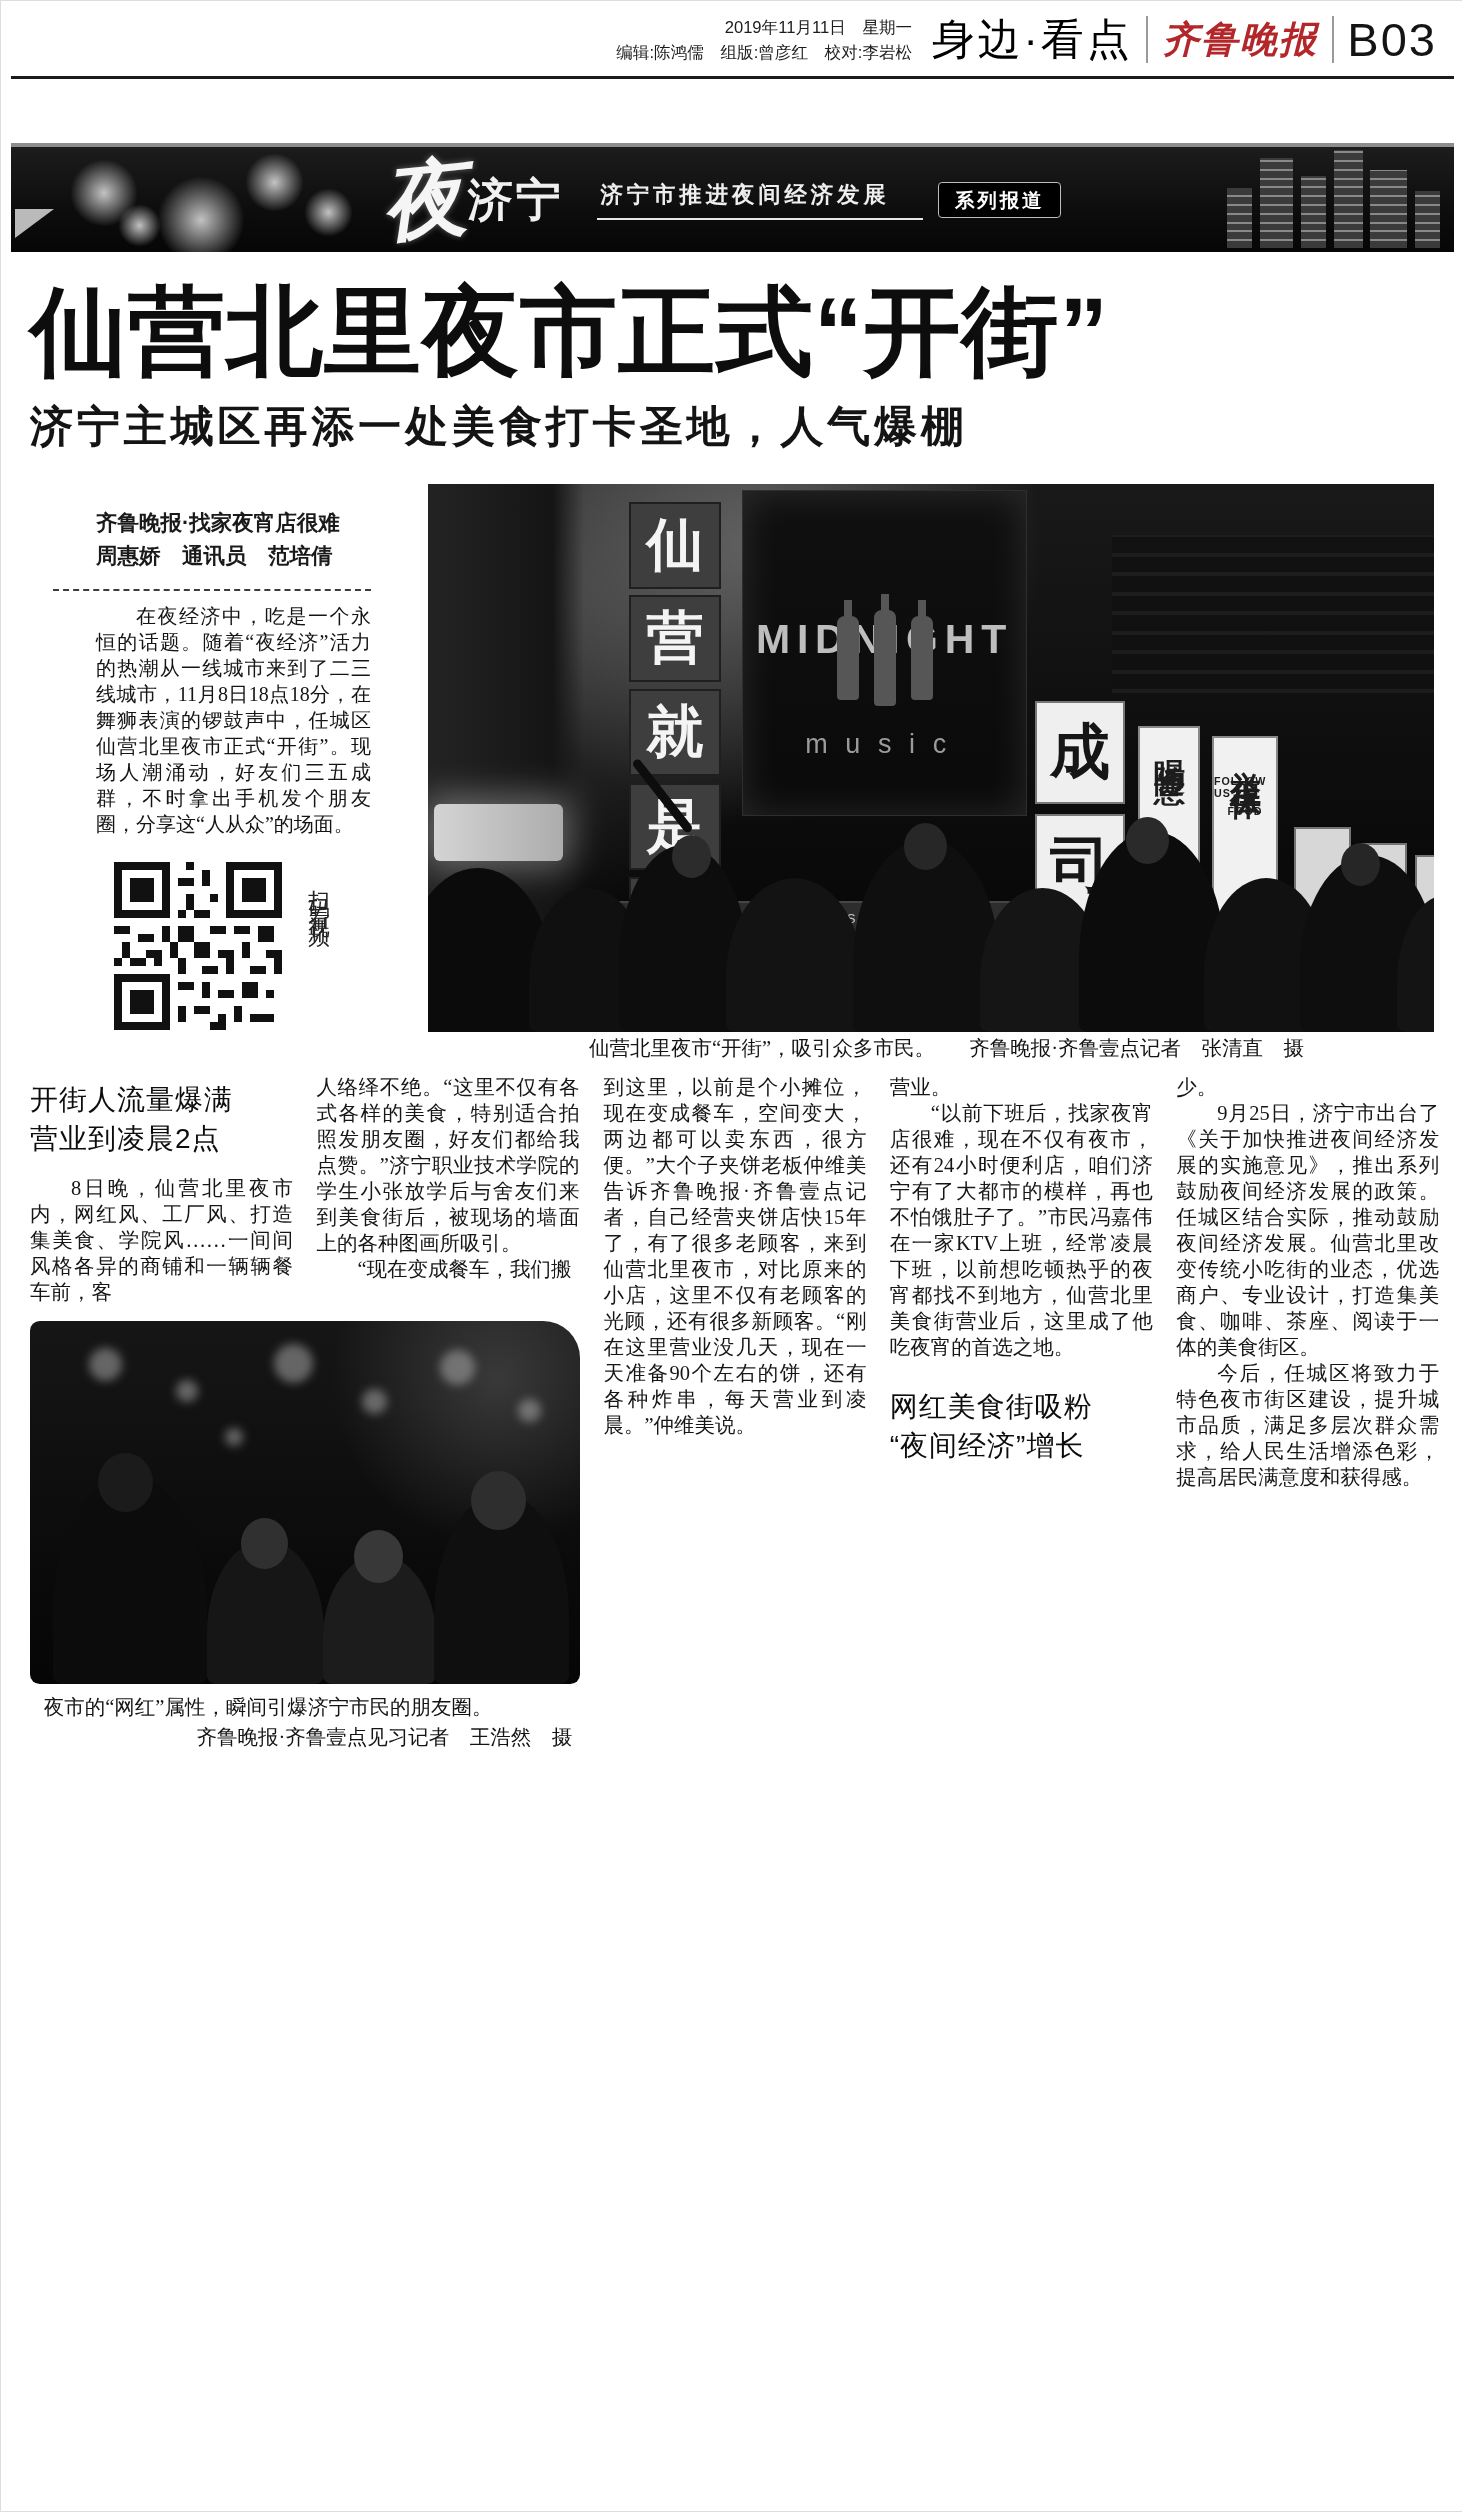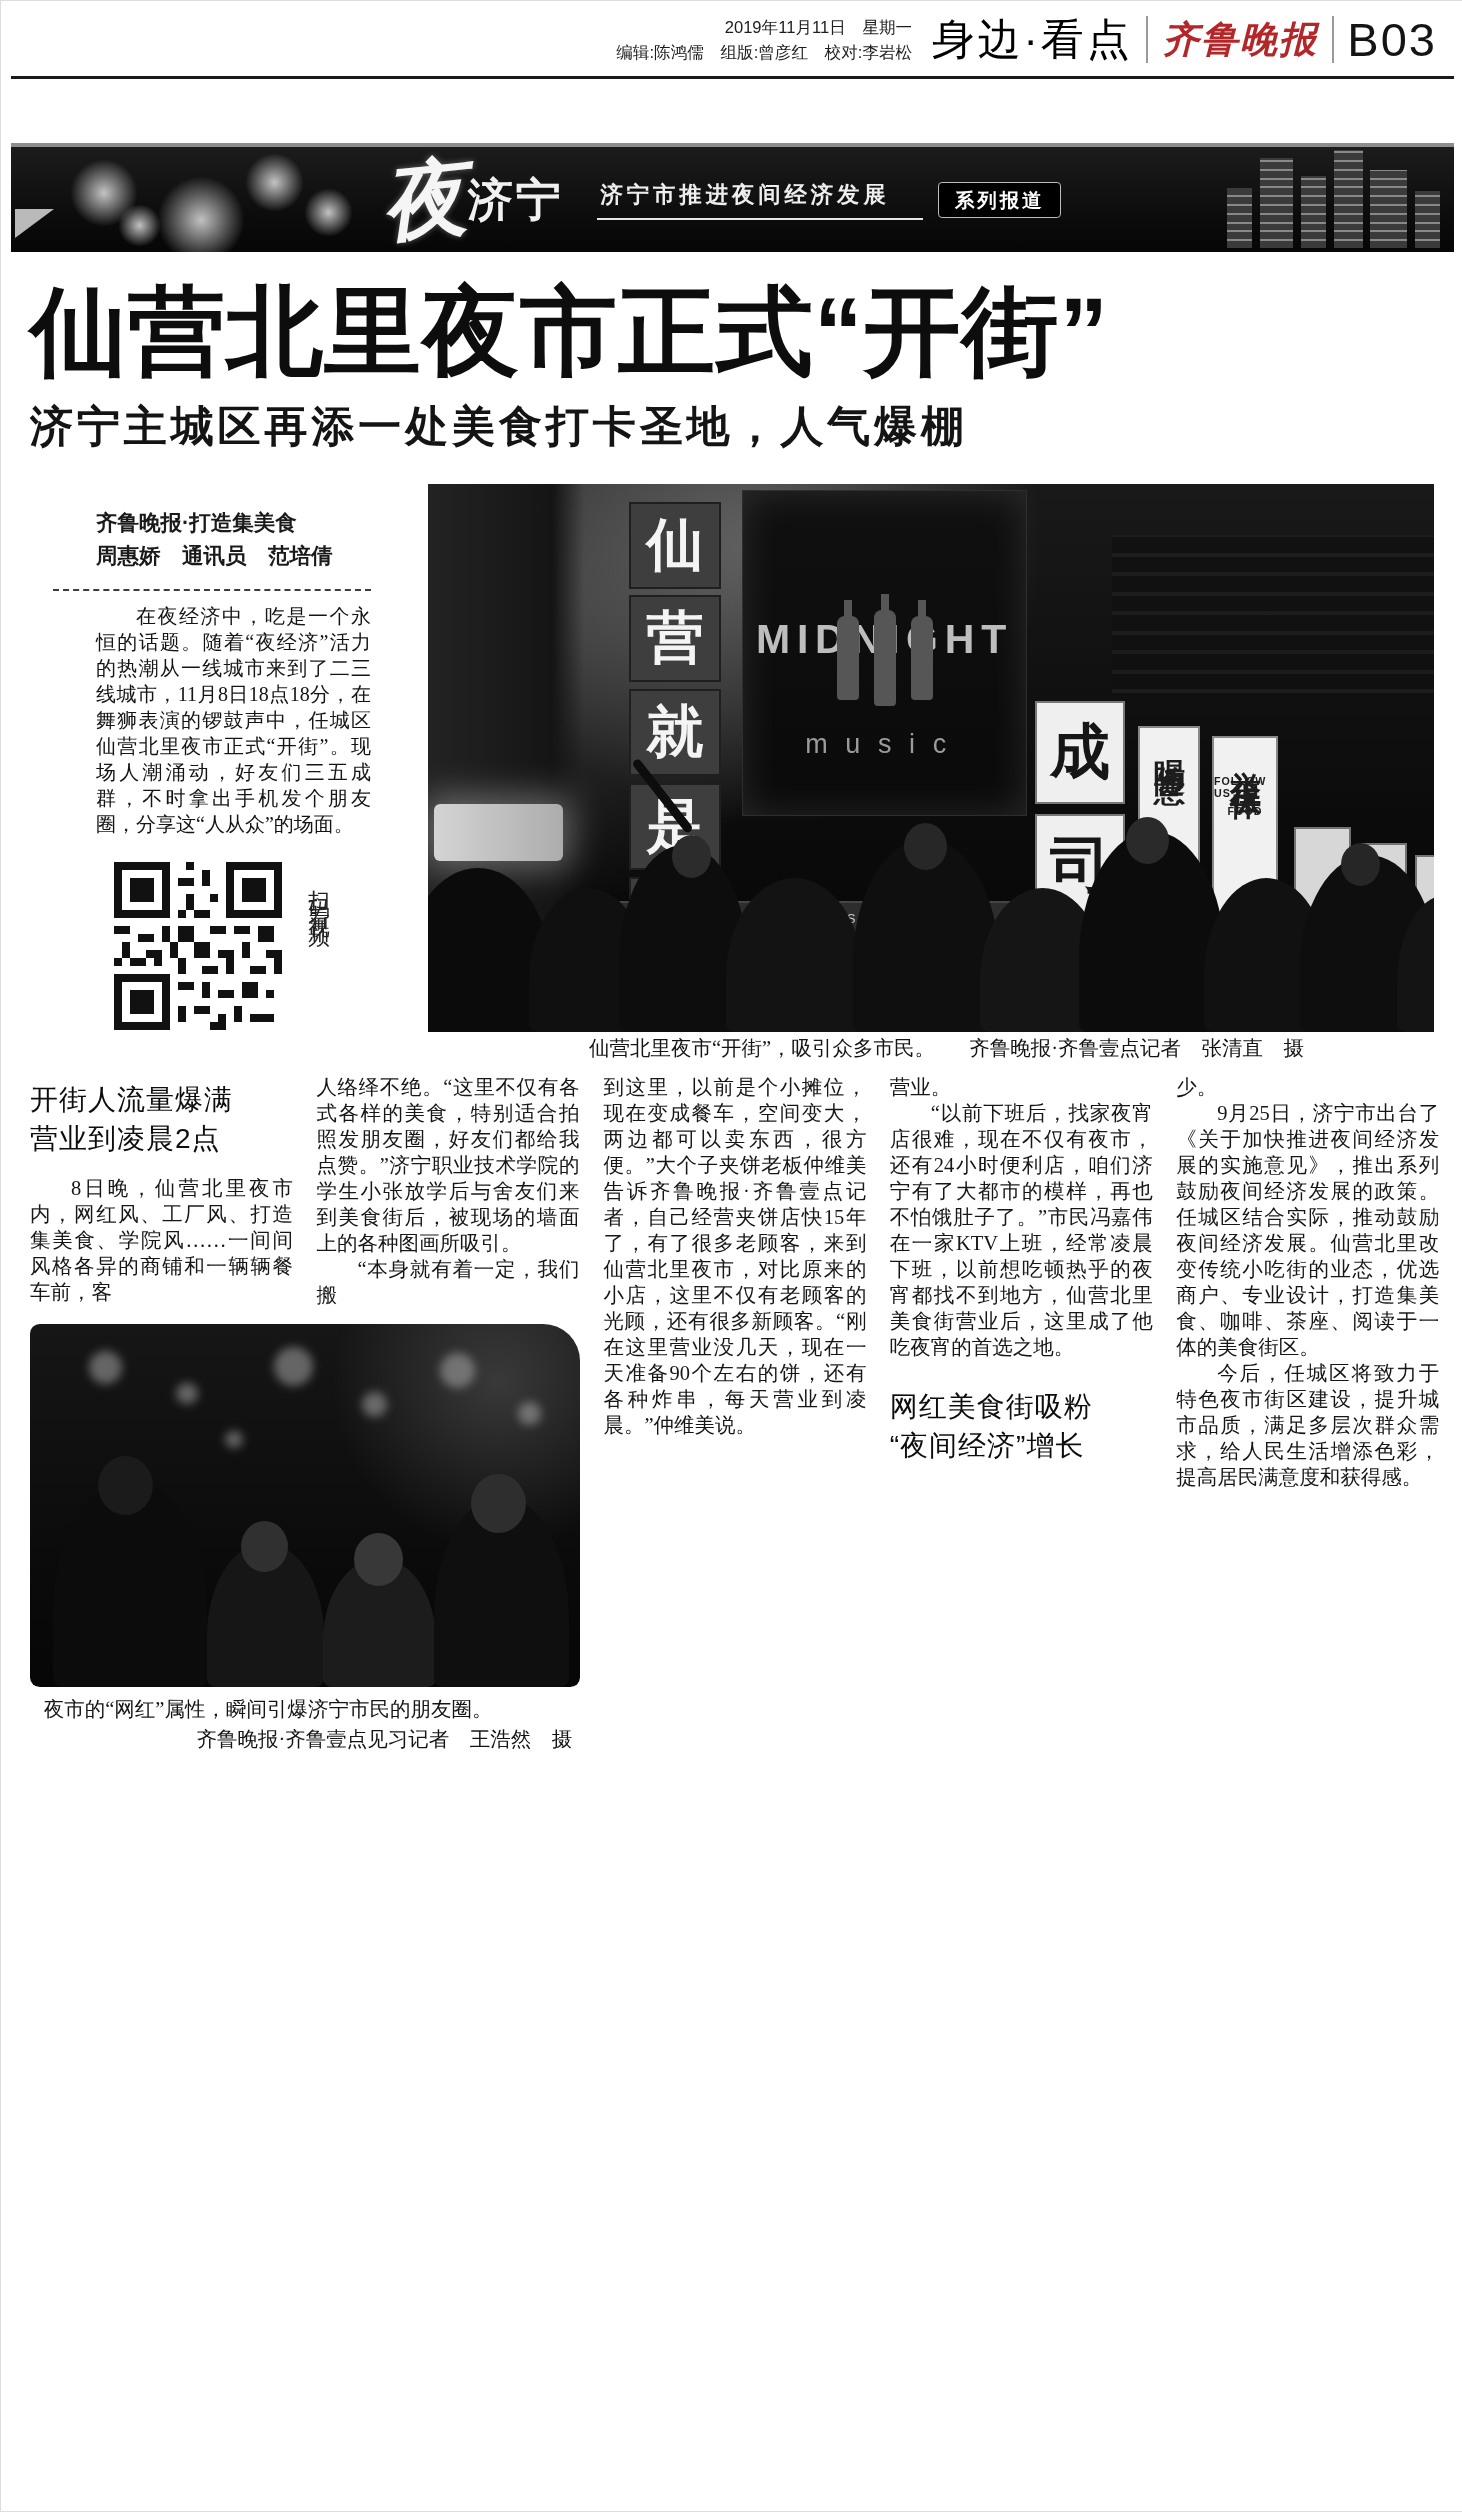--- a/index.html
+++ b/index.html
@@ -189,21 +189,21 @@
   </div>
 
   <div class="headline">
     <h1>仙营北里夜市正式“开街”</h1>
     <div class="subhead">济宁主城区再添一处美食打卡圣地，人气爆棚</div>
   </div>
 
   <div class="top-section">
     <div class="lead-col">
       <div class="byline">
-        <div>齐鲁晚报·打造集美食</div>
+        <div>齐鲁晚报·找家夜宵店很难</div>
         <div>周惠娇　通讯员　范培倩</div>
       </div>
       <hr class="dashrule">
       <p class="lead-text">在夜经济中，吃是一个永恒的话题。随着“夜经济”活力的热潮从一线城市来到了二三线城市，11月8日18点18分，在舞狮表演的锣鼓声中，任城区仙营北里夜市正式“开街”。现场人潮涌动，好友们三五成群，不时拿出手机发个朋友圈，分享这“人从众”的场面。</p>
       <div class="qr-row">
         <div class="qr-box">
           <svg viewBox="0 0 21 21" shape-rendering="crispEdges">
             <rect x="0" y="0" width="21" height="21" fill="#ffffff"></rect>
             <g fill="#111111">
               <rect x="0" y="0" width="7" height="7"></rect>
@@ -335,21 +335,21 @@
       <div class="group-cols">
         <div class="bcol">
           <h2 class="colhead colhead-gap1">
             <span style="display:block;">开街人流量爆满</span>
             <span style="display:block;">营业到凌晨2点</span>
           </h2>
           <p class="ind">8日晚，仙营北里夜市内，网红风、工厂风、打造集美食、学院风……一间间风格各异的商铺和一辆辆餐车前，客</p>
         </div>
         <div class="bcol">
           <p>人络绎不绝。“这里不仅有各式各样的美食，特别适合拍照发朋友圈，好友们都给我点赞。”济宁职业技术学院的学生小张放学后与舍友们来到美食街后，被现场的墙面上的各种图画所吸引。</p>
-          <p class="ind">“本身就有着一定，我们搬</p>
+          <p class="ind">“现在变成餐车，我们搬</p>
         </div>
       </div>
 
       <div class="photo2">
         <span class="bokeh" style="left:59px;top:27px;width:33px;height:33px;"></span>
         <span class="bokeh" style="left:146px;top:59px;width:21.5px;height:21.5px;"></span>
         <span class="bokeh" style="left:244px;top:23.4px;width:39px;height:39px;"></span>
         <span class="bokeh" style="left:332px;top:68px;width:25px;height:25px;"></span>
         <span class="bokeh" style="left:410px;top:29px;width:35px;height:35px;"></span>
         <span class="bokeh" style="left:488px;top:78px;width:23.4px;height:23.4px;"></span>

